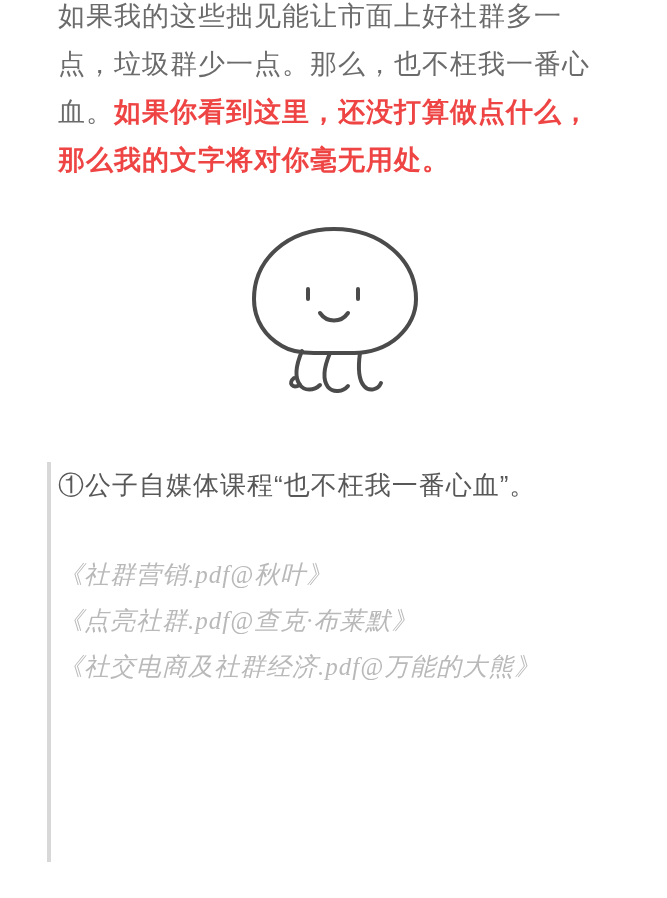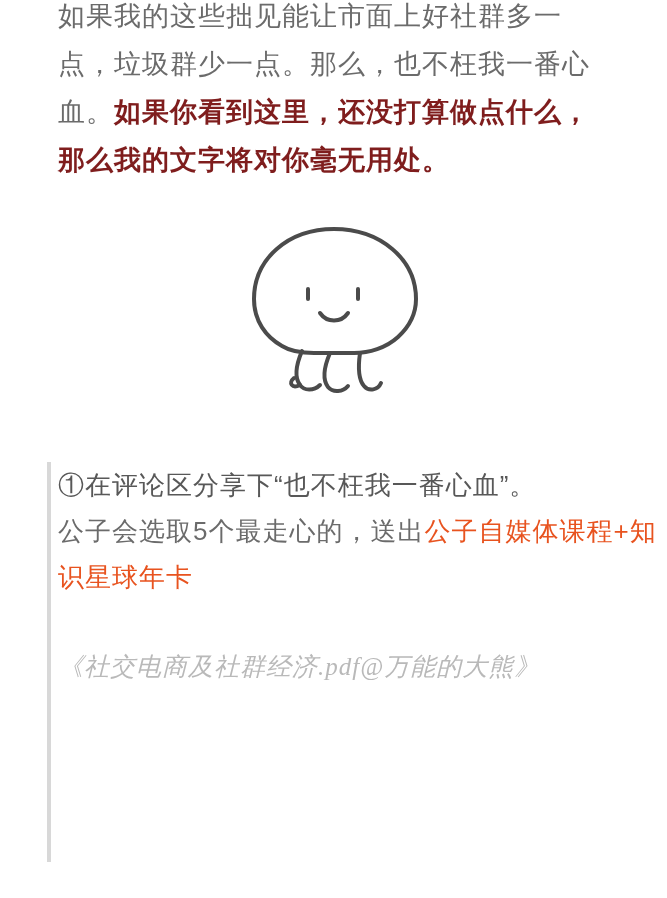--- a/index.html
+++ b/index.html
@@ -30,21 +30,21 @@
   .para {
     color: #6b6b6b;
     font-size: 27px;
     line-height: 48px;
     letter-spacing: 1px;
     font-family: "Liberation Sans", sans-serif;
     margin: 0;
     word-break: break-all;
   }
   .para .bold {
-    color: #7f1d1d;
+    color: #ef4444;
     font-weight: bold;
     font-family: Liberation Serif, serif;
   }
   .para-first {
     margin-top: -8px;
   }
   .para-second {
     margin-top: 52px;
   }
 
@@ -134,25 +134,26 @@
         <path d="M106 138 C100 152 98 164 104 172 C109 178 119 177 124 171"></path>
 
         <path d="M136 138 C134 152 134 164 140 171 C145 177 154 175 157 168"></path>
       </g>
     </svg>
   </div>
 
   <div class="quote-section">
     <div class="quote-bar"></div>
 
-    <p class="item-line dark"><span>①</span><span>在评论区分享下</span><span>“也不枉我一番心血”</span><span>。</span></p>
+    <p class="item-line dark"><span>①</span><span>公子自媒体课程</span><span>“也不枉我一番心血”</span><span>。</span></p>
 
-    <p class="item-line"><span>公子会选取5个最走心的，送出</span><span class="highlight">公子自媒体课程+知识星球年卡</span></p>
 
     <div class="item-gap"></div>
 
 
     <div class="files">
+      <p class="file-line">《社群营销.pdf@秋叶》</p>
+      <p class="file-line">《点亮社群.pdf@查克·布莱默》</p>
       <p class="file-line">《社交电商及社群经济.pdf@万能的大熊》</p>
     </div>
   </div>
 
 </div>
 
 </body></html>

